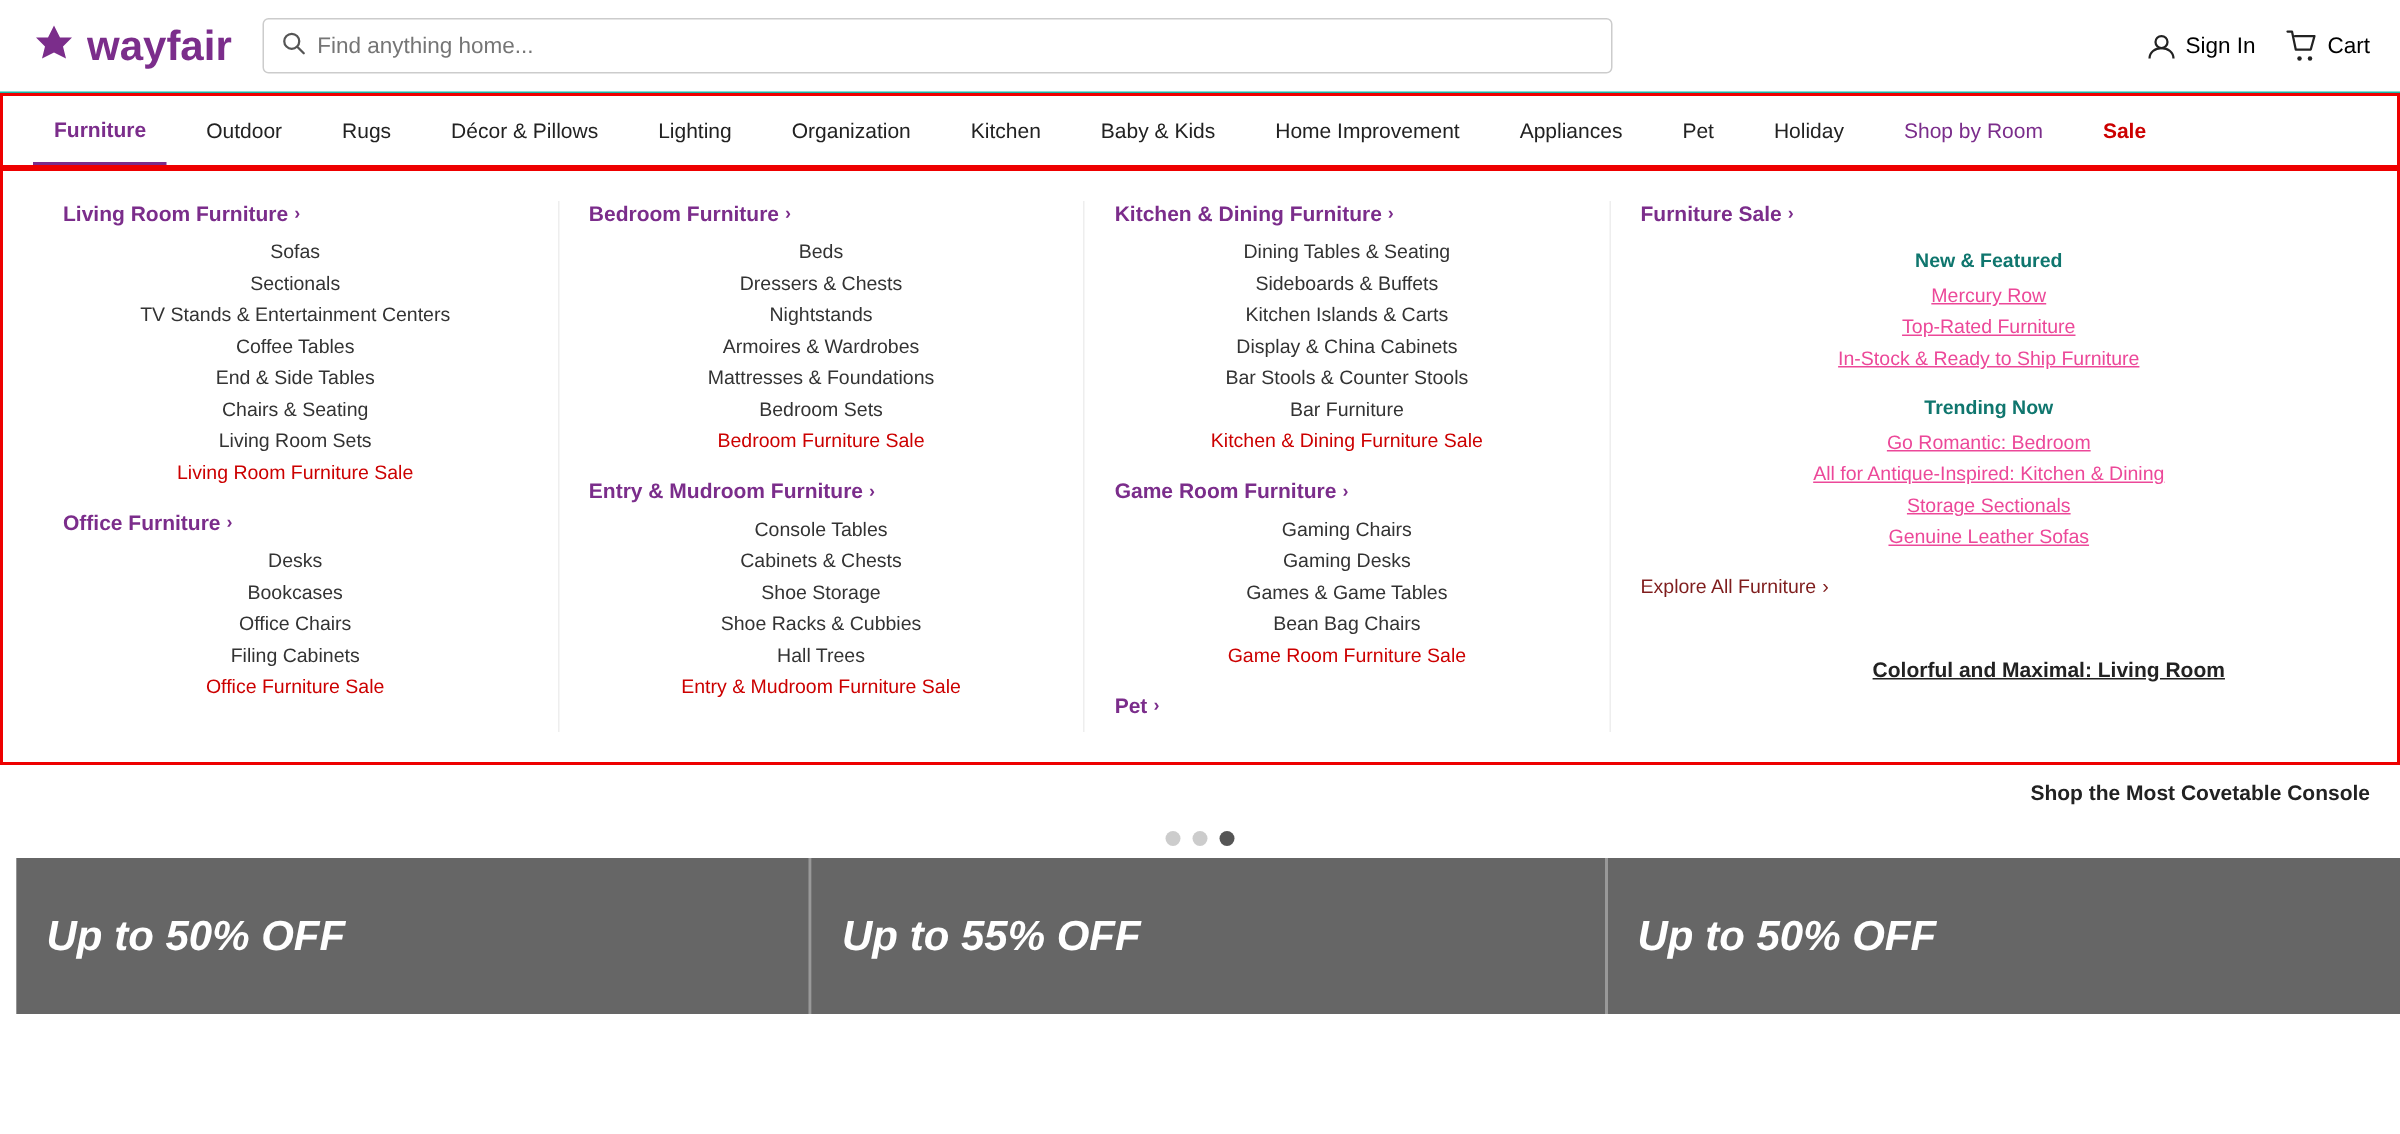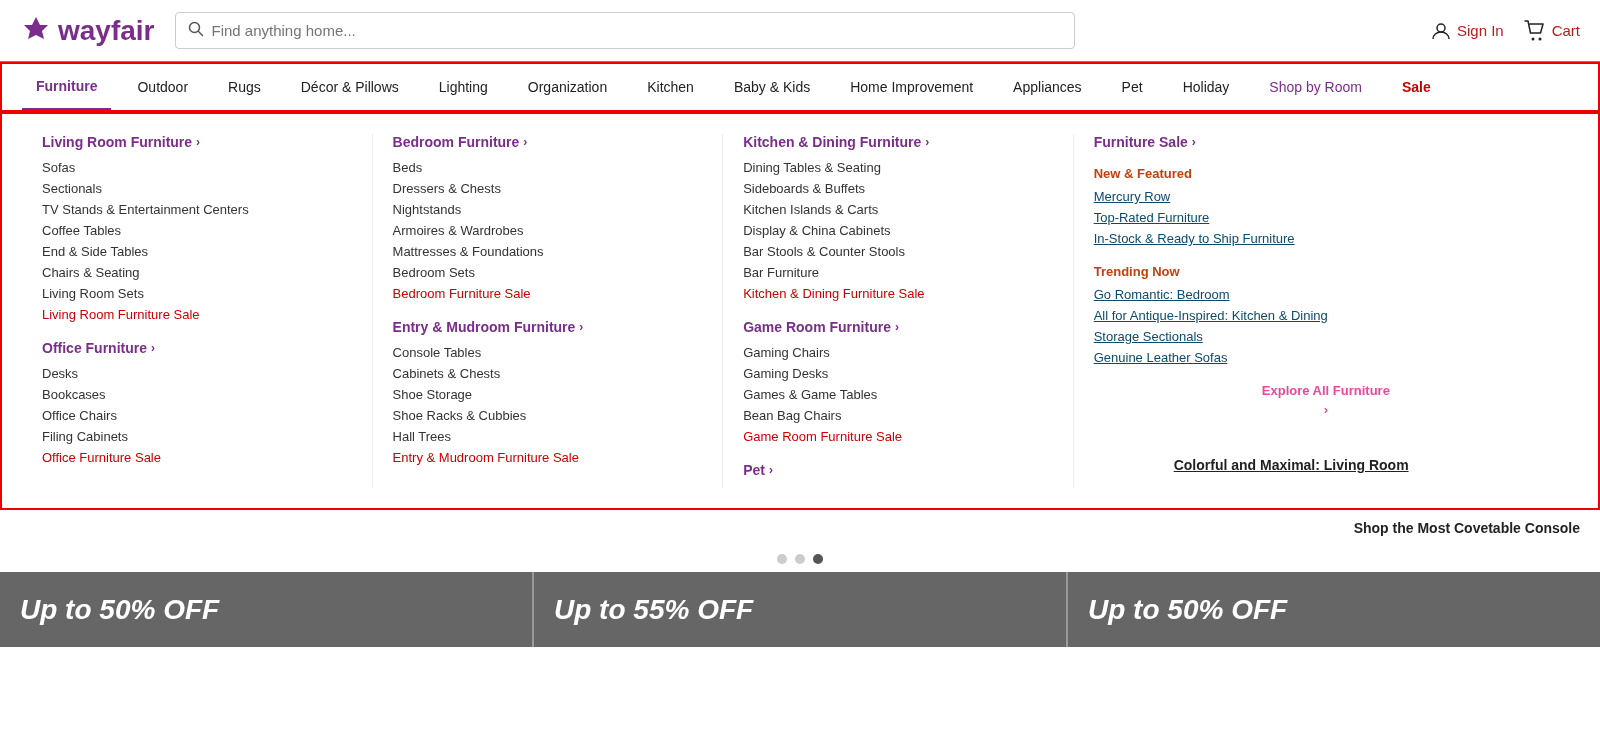--- a/index.html
+++ b/index.html
@@ -52,21 +52,21 @@
       display: flex;
       align-items: center;
       gap: 20px;
       margin-left: auto;
     }
     .header-btn {
       display: flex;
       align-items: center;
       gap: 6px;
       font-size: 15px;
-      color: #b91c1c;
+      color: #000000;
       cursor: pointer;
       background: none;
       border: none;
       text-align: center;
     }
 
     
     .nav-bar {
       display: flex;
       align-items: center;
@@ -101,20 +101,21 @@
       padding: 20px;
       display: flex;
       gap: 0;
       background: #fff;
     }
     .dropdown-col {
       flex: 1;
       padding: 0 20px;
       border-right: 1px solid #eee;
       min-width: 220px;
+      text-align: center;
     }
     .dropdown-col:last-child {
       border-right: none;
     }
     .dropdown-col-wide {
       flex: 1.5;
     }
 
     .col-header {
       color: #7b2d8b;
@@ -138,41 +139,40 @@
       cursor: pointer;
       text-decoration: none;
     }
     .menu-link.sale {
       color: #c00;
     }
     .menu-section {
       margin-bottom: 18px;
     }
     .section-title {
-      color: #c2410c;
+      color: #0f766e;
       font-weight: bold;
       font-size: 13px;
       margin-bottom: 8px;
     }
     .trending-link {
       display: block;
-      color: #0c4a6e;
+      color: #ec4899;
       font-size: 13px;
       margin-bottom: 6px;
       cursor: pointer;
     }
     .explore-all {
-      color: #ec4899;
-      font-weight: bold;
+      color: #7f1d1d;
+      font-weight: normal;
       font-size: 13px;
       cursor: pointer;
       display: flex;
       align-items: center;
       gap: 4px;
-      flex-direction: column;
     }
     .featured-text {
       font-size: 14px;
       font-weight: 600;
       color: #222;
       margin-top: 20px;
     }
 
     
     .promo-bar {
@@ -193,22 +193,23 @@
       height: 10px;
       border-radius: 50%;
       background: #ccc;
     }
     .dot.active {
       background: #555;
     }
     .promo-section {
       display: flex;
       gap: 0;
-      height: 75px;
+      height: 104px;
       background: #888;
+      margin-left: 11px;
     }
     .promo-card {
       flex: 1;
       display: flex;
       align-items: center;
       padding: 20px;
       background: #666;
       border-right: 2px solid #999;
     }
     .promo-card:last-child {

